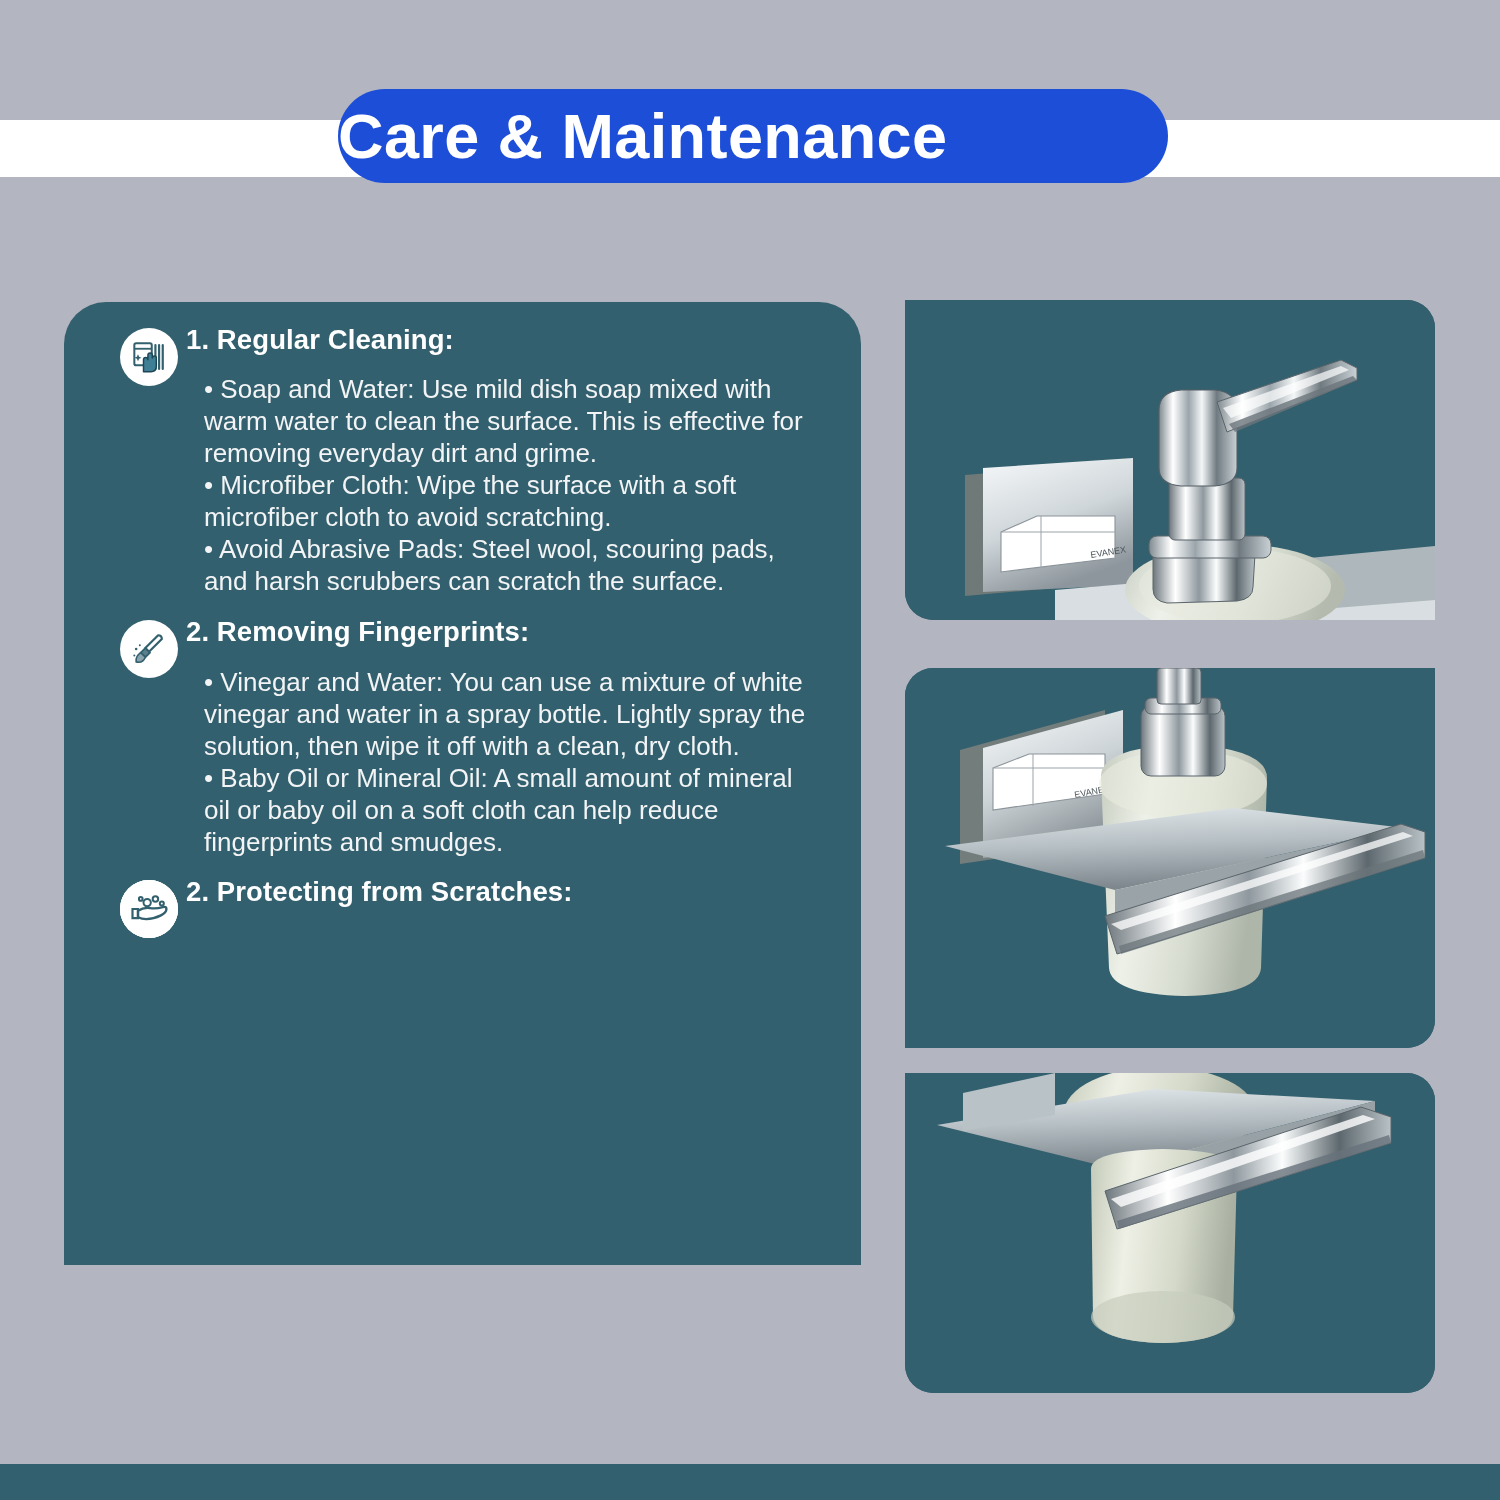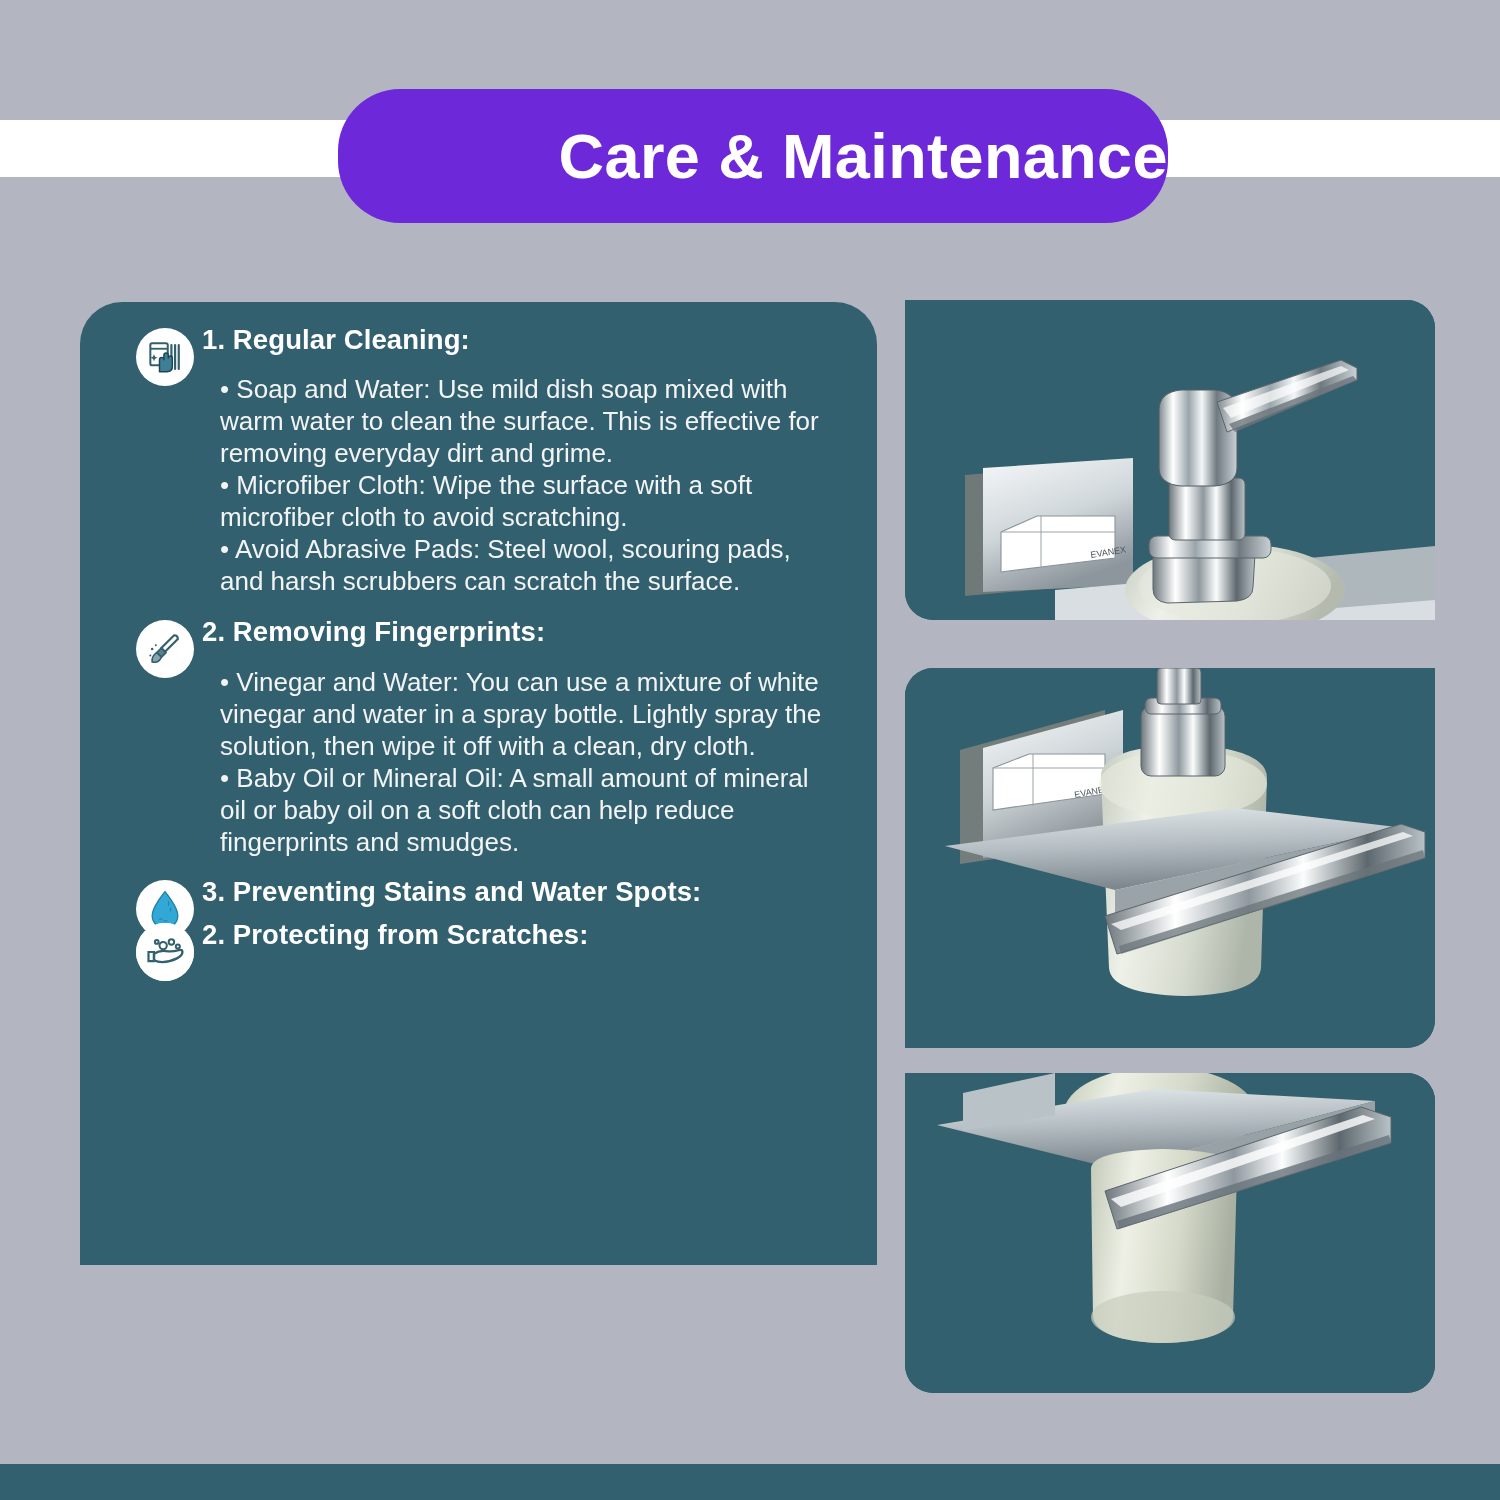--- a/index.html
+++ b/index.html
@@ -16,32 +16,32 @@
     position:absolute;left:0;top:120px;width:1500px;height:57px;
     background:#ffffff;
   }
   .bottom-bar{
     position:absolute;left:0;bottom:0;width:1500px;height:36px;
     background:#33606e;
   }
 
   
   .title-pill{
-    position:absolute;left:338px;top:89px;width:830px;height:134px;
-    background:#6d28d9;border-radius:62px;
-    display:flex;align-items:center;justify-content:flex-end;
+    position:absolute;left:338px;top:89px;width:830px;height:94px;
+    background:#1d4ed8;border-radius:62px;
+    display:flex;align-items:center;justify-content:flex-start;
   }
   .title-pill .title-text{
     color:#ffffff;font-size:63px;font-weight:bold;letter-spacing:.4px;
     line-height:1;white-space:nowrap;
   }
 
   
   .text-panel{
-    position:absolute;left:80px;top:302px;width:797px;height:963px;
+    position:absolute;left:64px;top:302px;width:797px;height:963px;
     background:#33606e;
     border-radius:42px 42px 0 0;
     box-sizing:border-box;
     padding:22px 26px 18px 26px;
   }
   .section{
     position:relative;
     padding-left:96px;
     margin-bottom:10px;
   }
@@ -134,21 +134,20 @@
       <svg viewBox="0 0 48 48" width="44" height="44">
         <path d="M24 5 C24 5 10 22 10 31 a14 14 0 0 0 28 0 C38 22 24 5 24 5 Z" fill="#31a8d6" stroke="#1f7ea6" stroke-width="1.4"></path>
         <g stroke="#1f7ea6" stroke-width="1.5" stroke-linecap="round" opacity=".75">
           <line x1="28" y1="16" x2="28" y2="20"></line>
           <line x1="30" y1="23" x2="30" y2="26"></line>
           <line x1="18" y1="35" x2="21" y2="35"></line>
           <line x1="23" y1="37" x2="26" y2="37"></line>
         </g>
       </svg>
     </span>
-    <p class="sec-head">3. Preventing Stains and Water Spots:</p>
   </div>
 
   <div class="section">
     <span class="sec-icon">
       <svg viewBox="0 0 48 48" width="44" height="44">
         <path d="M18 16 h12 q3 0 3 4 v18 q0 3 -3 3 h-12 q-3 0 -3 -3 v-18 q0 -4 3 -4 Z" fill="#4cb2d8" stroke="#2c7f9e" stroke-width="1.8"></path>
         <rect x="20" y="8" width="8" height="8" fill="#4cb2d8" stroke="#2c7f9e" stroke-width="1.8"></rect>
         <path d="M28 10 h8 l-3 4" fill="none" stroke="#2c7f9e" stroke-width="2" stroke-linejoin="round"></path>
         <rect x="17" y="24" width="14" height="6" fill="#ffffff" opacity=".55"></rect>
         <line x1="8" y1="41" x2="40" y2="7" stroke="#33606e" stroke-width="2.8" stroke-linecap="round"></line>

